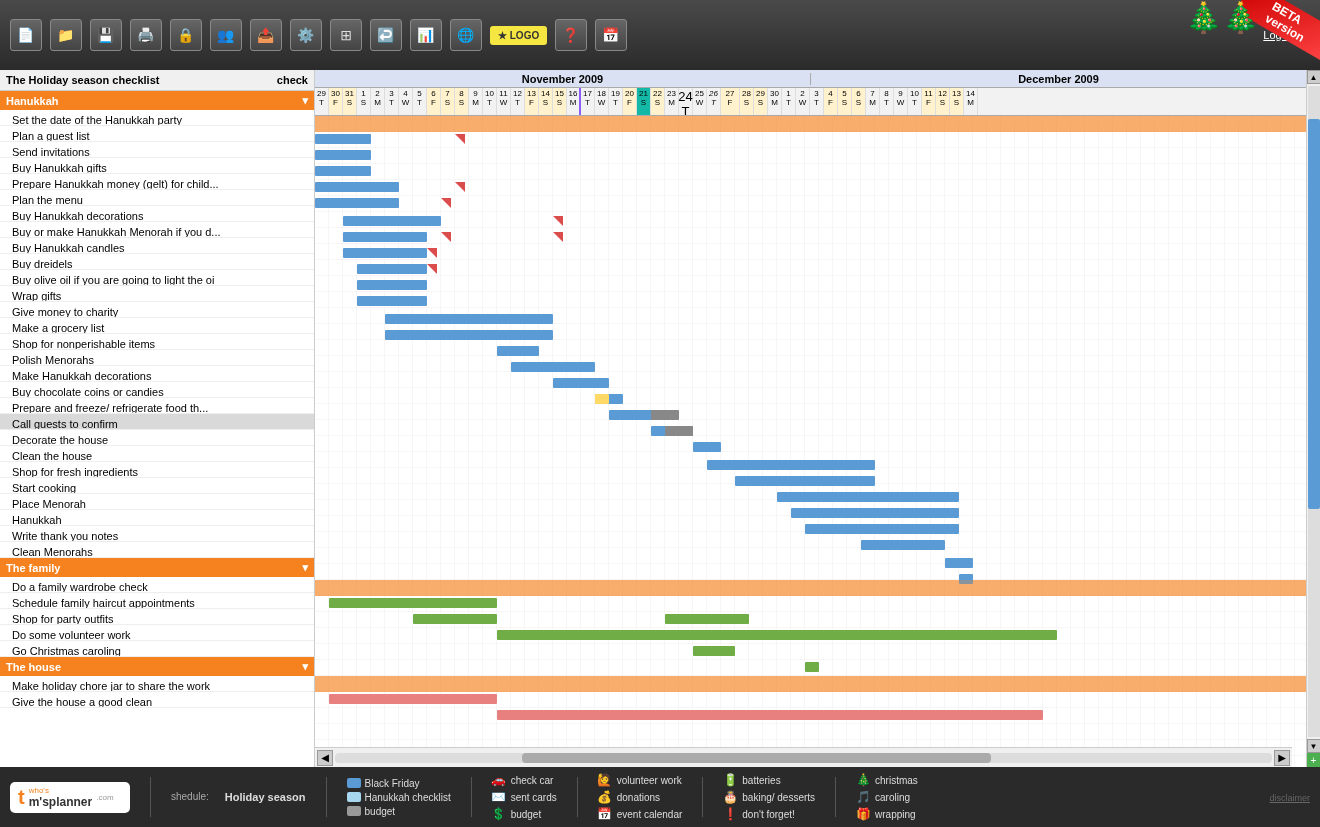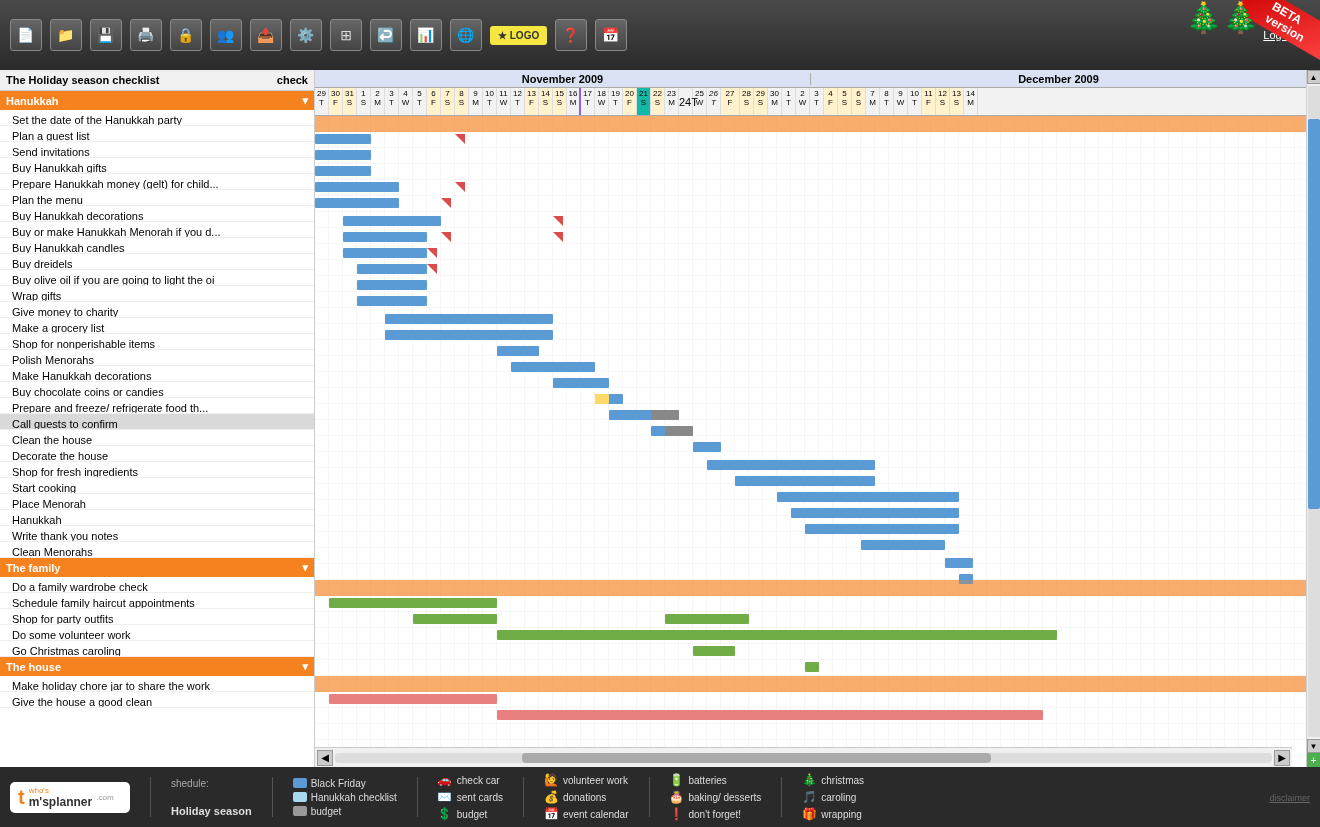--- a/index.html
+++ b/index.html
@@ -232,22 +232,22 @@
     <div class="task-row">Buy olive oil if you are going to light the oi</div>
     <div class="task-row">Wrap gifts</div>
     <div class="task-row">Give money to charity</div>
     <div class="task-row">Make a grocery list</div>
     <div class="task-row">Shop for nonperishable items</div>
     <div class="task-row">Polish Menorahs</div>
     <div class="task-row">Make Hanukkah decorations</div>
     <div class="task-row">Buy chocolate coins or candies</div>
     <div class="task-row">Prepare and freeze/ refrigerate food th...</div>
     <div class="task-row highlighted">Call guests to confirm</div>
+    <div class="task-row">Decorate the house</div>
     <div class="task-row">Clean the house</div>
-    <div class="task-row">Decorate the house</div>
     <div class="task-row">Shop for fresh ingredients</div>
     <div class="task-row">Start cooking</div>
     <div class="task-row">Place Menorah</div>
     <div class="task-row">Hanukkah</div>
     <div class="task-row">Write thank you notes</div>
     <div class="task-row">Clean Menorahs</div>
 
     <div class="section-header">
       <span>The family</span>
       <span>▾</span>
@@ -376,21 +376,21 @@
               <span>S</span>
             </div>
           <div style="width:14px;text-align:center;font-size:8px;border-right:1px solid #ddd;background:#fff2cc;padding-top:1px;display:flex;flex-direction:column;align-items:center;">
               <span>22</span>
               <span>S</span>
             </div>
           <div style="width:14px;text-align:center;font-size:8px;border-right:1px solid #ddd;padding-top:1px;display:flex;flex-direction:column;align-items:center;">
               <span>23</span>
               <span>M</span>
             </div>
-          <div style="width:14px;text-align:center;font-size:11px;border-right:1px solid #ddd;padding-top:1px;display:flex;align-items:center;">
+          <div style="width:14px;text-align:center;font-size:13px;border-right:1px solid #ddd;padding-top:1px;display:flex;flex-direction:column;align-items:center;">
               <span>24</span>
               <span>T</span>
             </div>
           <div style="width:14px;text-align:center;font-size:8px;border-right:1px solid #ddd;padding-top:1px;display:flex;flex-direction:column;align-items:center;">
               <span>25</span>
               <span>W</span>
             </div>
           <div style="width:14px;text-align:left;font-size:8px;border-right:1px solid #ddd;padding-top:1px;display:flex;flex-direction:column;align-items:center;font-style:italic;">
               <span>26</span>
               <span>T</span>
@@ -604,21 +604,21 @@
     <span style="font-size:20px;font-weight:bold;color:#f5821f;">t</span>
     <div style="display:flex;flex-direction:column;">
       <span style="font-size:8px;color:#f5821f;">who's</span>
       <span style="font-size:12px;font-weight:bold;color:#333;">m'splanner</span>
     </div>
     <span style="font-size:8px;color:#999;">.com</span>
   </div>
 
   <div class="footer-sep"></div>
 
-  <div style="display:flex;flex-direction:column;gap:16px;">
+  <div style="display:flex;gap:16px;">
     <span style="color:#aaa;font-size:10px;">shedule:</span>
     <span style="color:#ddd;font-size:11px;font-weight:bold;">Holiday season</span>
   </div>
 
   <div class="footer-sep"></div>
 
   <div style="display:flex;flex-direction:column;gap:3px;">
     <div class="footer-item">
       <div class="color-box" style="background:#5b9bd5;"></div>
       <span style="color:#ddd;">Black Friday</span>

